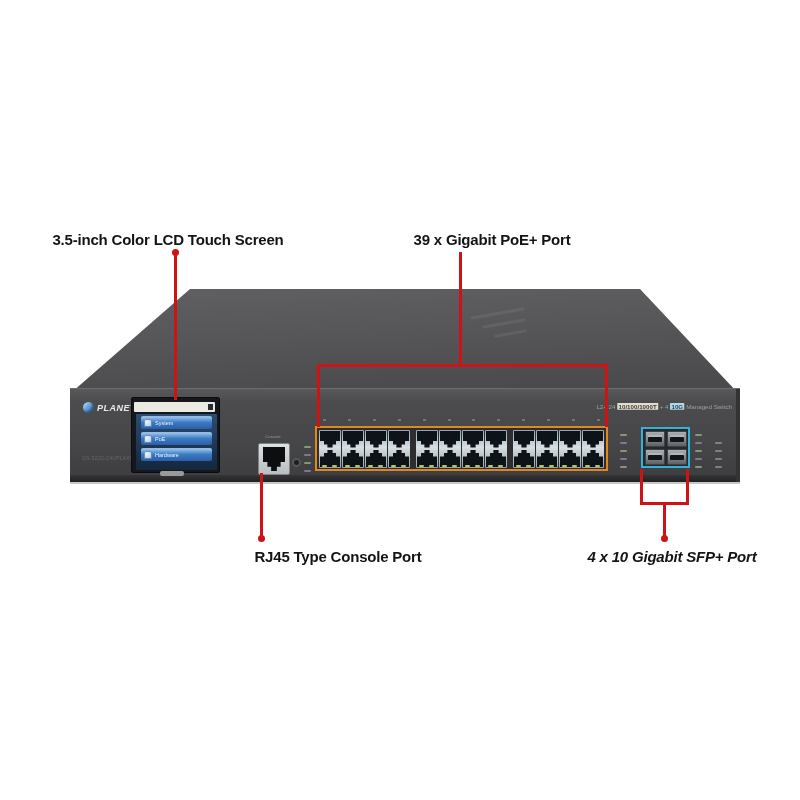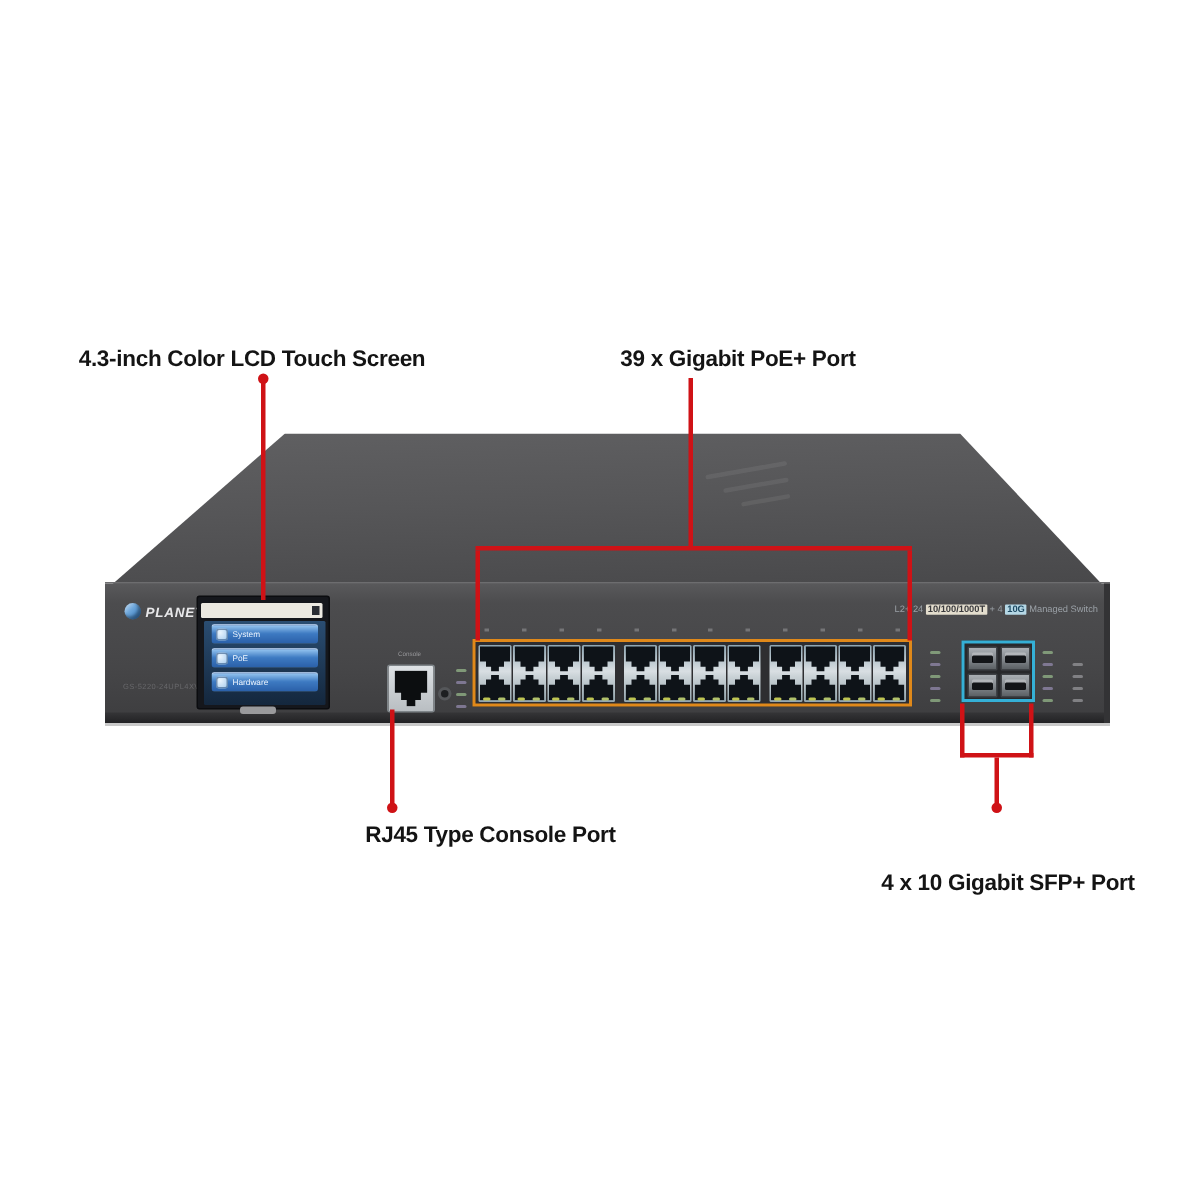--- a/index.html
+++ b/index.html
@@ -274,18 +274,18 @@
 
   <div class="rline" style="left:260px;top:473px;width:3px;height:65px;"></div>
   <div class="rdot" style="left:258px;top:535px;"></div>
 
   <div class="rline" style="left:640px;top:469px;width:3px;height:36px;"></div>
   <div class="rline" style="left:686px;top:469px;width:3px;height:36px;"></div>
   <div class="rline" style="left:640px;top:502px;width:49px;height:3px;"></div>
   <div class="rline" style="left:663px;top:505px;width:3px;height:33px;"></div>
   <div class="rdot" style="left:661px;top:535px;"></div>
 
-  <div class="callout-label" style="left:168px;top:231px;">4.3-inch Color LCD Touch Screen</div>
+  <div class="callout-label" style="left:168px;top:231px;">3.5-inch Color LCD Touch Screen</div>
   <div class="callout-label" style="left:492px;top:231px;">39 x Gigabit PoE+ Port</div>
-  <div class="callout-label" style="left:309px;top:548px;padding-left:36px;">RJ45 Type Console Port</div>
-  <div class="callout-label" style="left:672px;top:580px;">4 x 10 Gigabit SFP+ Port</div>
+  <div class="callout-label" style="left:320px;top:548px;padding-left:36px;">RJ45 Type Console Port</div>
+  <div class="callout-label" style="left:672px;top:548px;font-style:italic;">4 x 10 Gigabit SFP+ Port</div>
 
 </div>
 
 </body></html>

